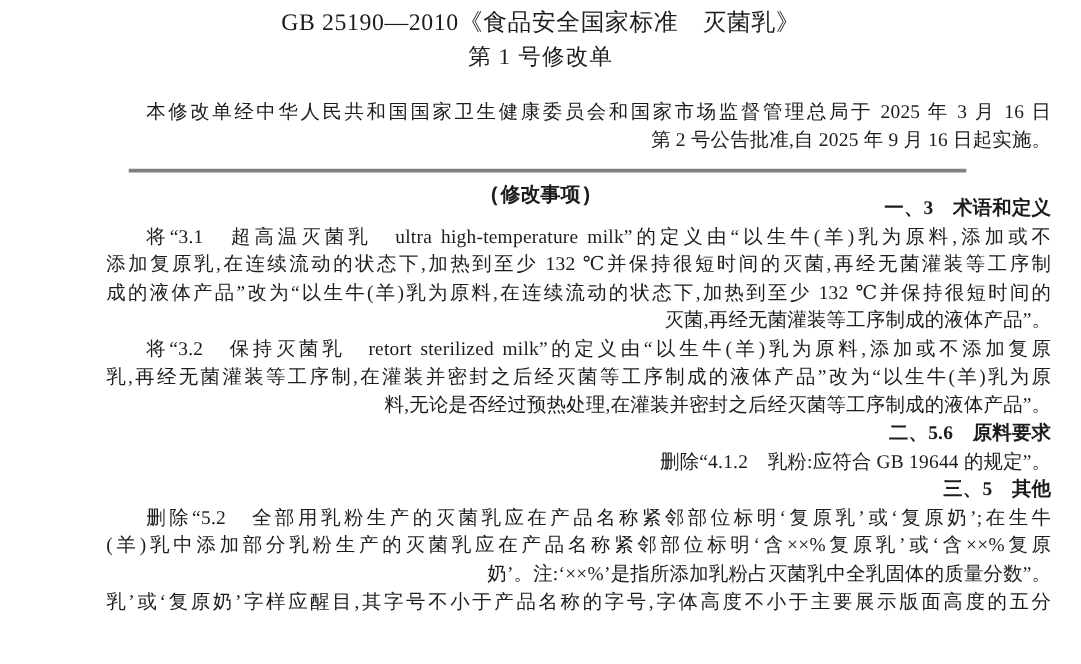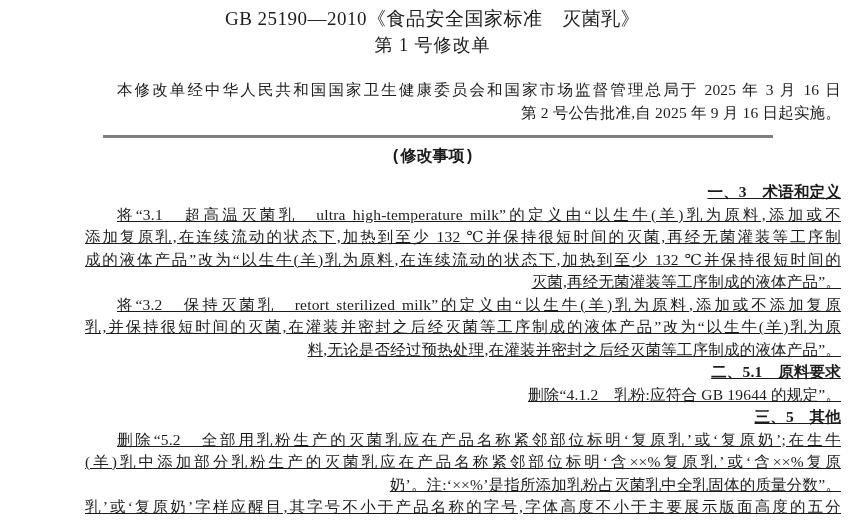--- a/index.html
+++ b/index.html
@@ -45,21 +45,21 @@
     position: absolute;
     top: 146px; left: 0; width: 865px;
     text-align: center;
     font-size: 16px;
     font-weight: bold;
     line-height: 22px;
     font-family: Liberation Mono, monospace;
   }
   .body-block {
     position: absolute;
-    top: 181px; left: 85px; width: 756px; text-decoration: underline;
+    top: 156px; left: 85px; width: 756px;
   }
   .ln {
     font-size: 15.5px;
     line-height: 22.5px;
     height: 22.5px;
     overflow: hidden;
     text-align: right;
     letter-spacing: 0.2px;
   }
   .ln.fill {
@@ -89,23 +89,23 @@
 
   <div class="section-label">(修改事项)</div>
 
   <div class="body-block">
     <div class="ln indent bold">一、3　术语和定义</div>
     <div class="ln indent fill">将“3.1　超高温灭菌乳　ultra high-temperature milk”的定义由“以生牛(羊)乳为原料,添加或不</div>
     <div class="ln fill">添加复原乳,在连续流动的状态下,加热到至少 132 ℃并保持很短时间的灭菌,再经无菌灌装等工序制</div>
     <div class="ln fill">成的液体产品”改为“以生牛(羊)乳为原料,在连续流动的状态下,加热到至少 132 ℃并保持很短时间的</div>
     <div class="ln">灭菌,再经无菌灌装等工序制成的液体产品”。</div>
     <div class="ln indent fill">将“3.2　保持灭菌乳　retort sterilized milk”的定义由“以生牛(羊)乳为原料,添加或不添加复原</div>
-    <div class="ln fill">乳,并保持很短时间的灭菌,在灌装并密封之后经灭菌等工序制成的液体产品”改为“以生牛(羊)乳为原</div>
+    <div class="ln fill">乳,再经无菌灌装等工序制,在灌装并密封之后经灭菌等工序制成的液体产品”改为“以生牛(羊)乳为原</div>
     <div class="ln">料,无论是否经过预热处理,在灌装并密封之后经灭菌等工序制成的液体产品”。</div>
-    <div class="ln indent bold">二、5.1　原料要求</div>
+    <div class="ln indent bold">二、5.6　原料要求</div>
     <div class="ln indent">删除“4.1.2　乳粉:应符合 GB 19644 的规定”。</div>
     <div class="ln indent bold">三、5　其他</div>
     <div class="ln indent fill">删除“5.2　全部用乳粉生产的灭菌乳应在产品名称紧邻部位标明‘复原乳’或‘复原奶’;在生牛</div>
     <div class="ln fill">(羊)乳中添加部分乳粉生产的灭菌乳应在产品名称紧邻部位标明‘含××%复原乳’或‘含××%复原</div>
     <div class="ln">奶’。注:‘××%’是指所添加乳粉占灭菌乳中全乳固体的质量分数”。</div>
     <div class="ln fill">乳’或‘复原奶’字样应醒目,其字号不小于产品名称的字号,字体高度不小于主要展示版面高度的五分</div>
   </div>
 
 </div>
 

